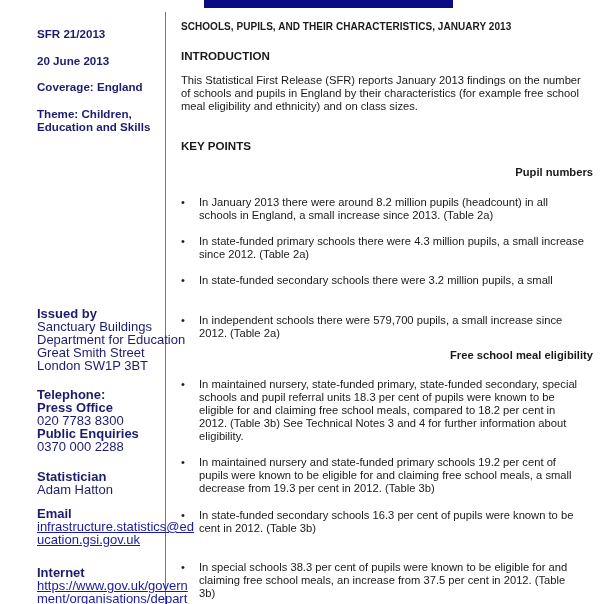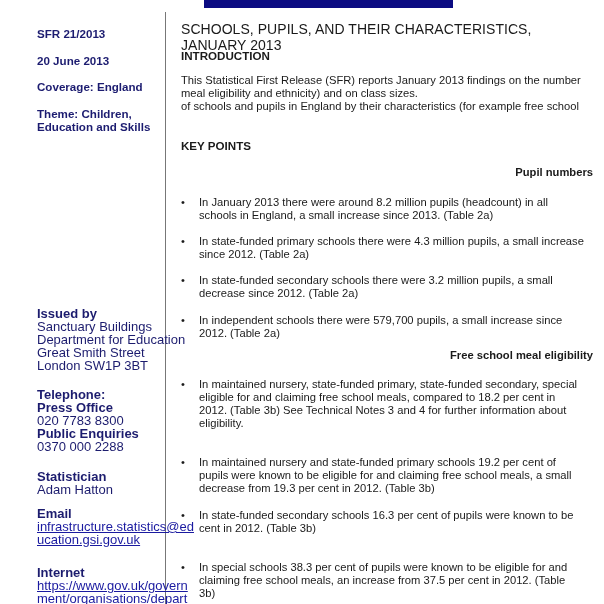--- a/index.html
+++ b/index.html
@@ -16,21 +16,21 @@
     position: absolute; left: 165px; top: 12px; width: 1px; height: 592px;
     background: #777;
   }
   
   .side { position: absolute; left: 37px; color: #1c1c6e; font-size: 13px; line-height: 13px; }
   .side .b { font-weight: bold; }
   .side-head { font-weight: bold; font-size: 11.6px; line-height: 13.5px; color: #1c1c70; }
   .side a, .side .link { color: #1a1aa0; text-decoration: underline; }
   
   .main { position: absolute; left: 181px; width: 412px; color: #1a1a1a; }
-  .h1 { font-weight: normal; font-size: 14px; letter-spacing: 0.05px; }
+  .h1 { font-weight: bold; font-size: 10px; letter-spacing: 0.05px; }
   .para { font-size: 11.2px; line-height: 13px; }
   .h2 { font-weight: bold; font-size: 11.6px; }
   .h3 { font-weight: bold; font-size: 11.2px; text-align: right; }
   .bullet { position: absolute; left: 181px; width: 412px; font-size: 11.2px; line-height: 13px; color: #1a1a1a; }
   .bullet .dot { position: absolute; left: 0; top: 0; width: 10px; }
   .bullet .txt { position: absolute; left: 18px; width: 392px; }
 </style>
 </head>
 <body>
 
@@ -77,22 +77,22 @@
   <div class="link">
     <div>https://www.gov.uk/govern</div>
     <div>ment/organisations/depart</div>
   </div>
 </div>
 
 <div class="main h1" style="top:21px;">SCHOOLS, PUPILS, AND THEIR CHARACTERISTICS, JANUARY 2013</div>
 <div class="main h2" style="top:49px;">INTRODUCTION</div>
 <div class="main para" style="top:74px;">
   <div>This Statistical First Release (SFR) reports January 2013 findings on the number</div>
+  <div>of schools and pupils in England by their characteristics (for example free school</div>
   <div>meal eligibility and ethnicity) and on class sizes.</div>
-  <div>of schools and pupils in England by their characteristics (for example free school</div>
 </div>
 <div class="main h2" style="top:139px;">KEY POINTS</div>
 <div class="main h3" style="top:166px;">Pupil numbers</div>
 
 <div class="bullet" style="top:196px;">
   <span class="dot">•</span>
   <div class="txt">
       <div>In January 2013 there were around 8.2 million pupils (headcount) in all</div>
       <div>schools in England, a small increase since 2013. (Table 2a)</div>
     </div>
@@ -101,37 +101,37 @@
   <span class="dot">•</span>
   <div class="txt">
       <div>In state-funded primary schools there were 4.3 million pupils, a small increase</div>
       <div>since 2012. (Table 2a)</div>
     </div>
 </div>
 <div class="bullet" style="top:274px;">
   <span class="dot">•</span>
   <div class="txt">
       <div>In state-funded secondary schools there were 3.2 million pupils, a small</div>
-      <div>decrease since 2012. (Table 2a)</div>
     </div>
 </div>
 <div class="bullet" style="top:314px;">
   <span class="dot">•</span>
   <div class="txt">
       <div>In independent schools there were 579,700 pupils, a small increase since</div>
       <div>2012. (Table 2a)</div>
     </div>
 </div>
 
 <div class="main h3" style="top:349px;">Free school meal eligibility</div>
 
 <div class="bullet" style="top:378px;">
   <span class="dot">•</span>
   <div class="txt">
     <div>In maintained nursery, state-funded primary, state-funded secondary, special</div>
+      <div>schools and pupil referral units 18.3 per cent of pupils were known to be</div>
       <div>eligible for and claiming free school meals, compared to 18.2 per cent in</div>
       <div>2012. (Table 3b) See Technical Notes 3 and 4 for further information about</div>
       <div>eligibility.</div>
   </div>
 </div>
 <div class="bullet" style="top:456px;">
   <span class="dot">•</span>
   <div class="txt">
     <div>In maintained nursery and state-funded primary schools 19.2 per cent of</div>
       <div>pupils were known to be eligible for and claiming free school meals, a small</div>

